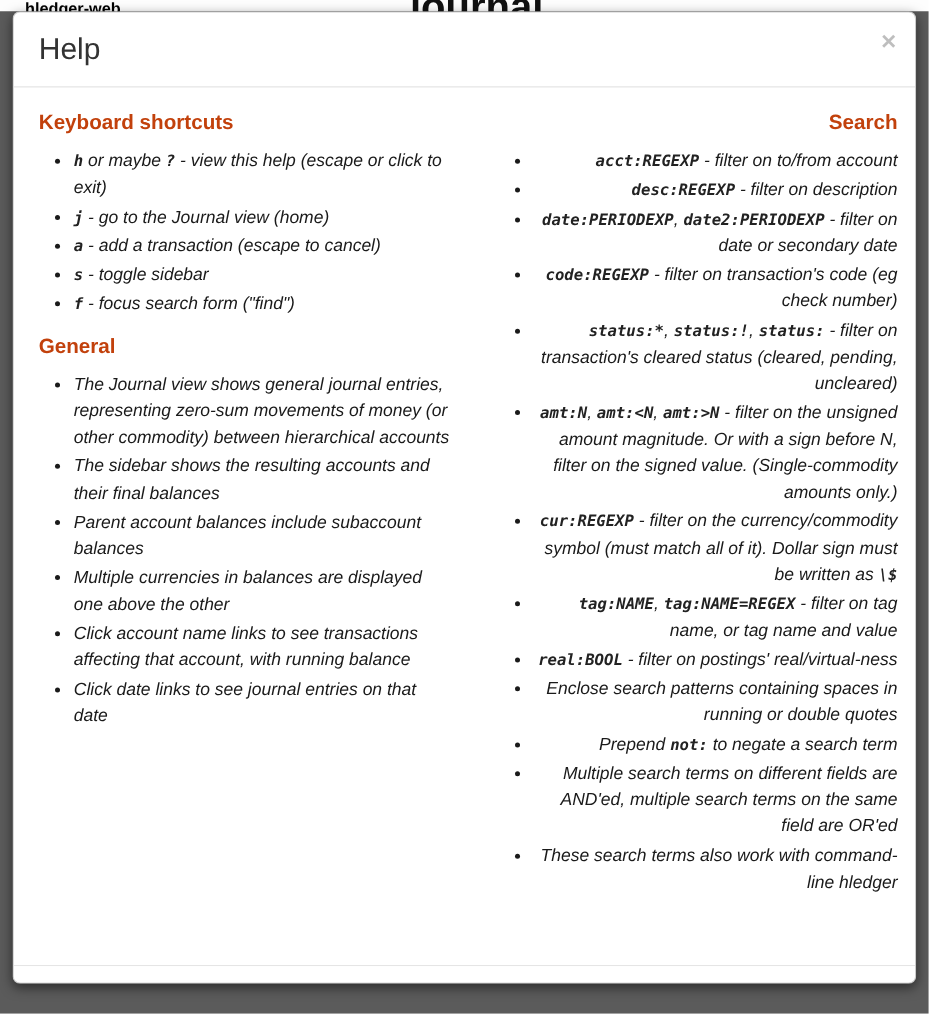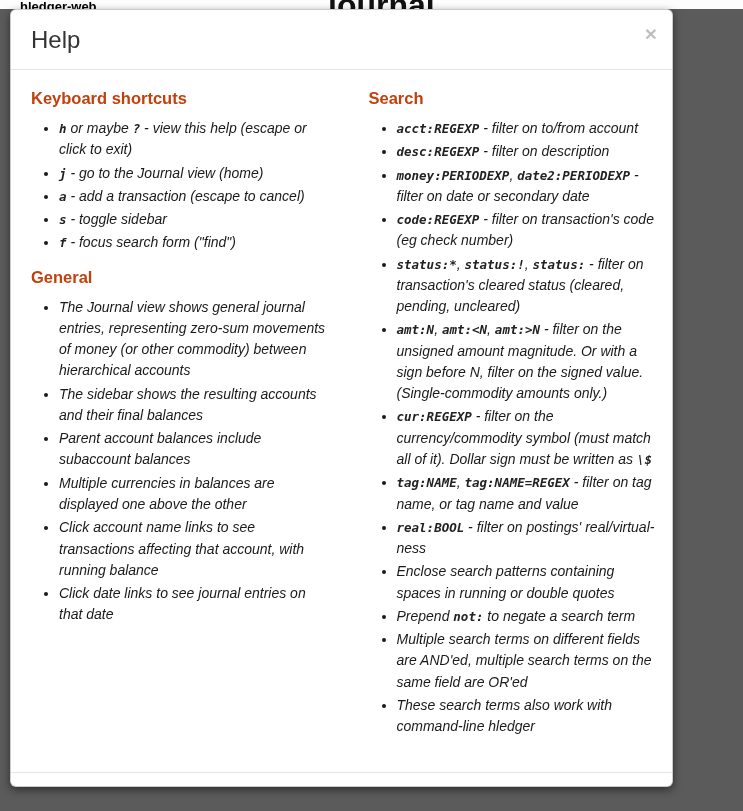--- a/index.html
+++ b/index.html
@@ -12,33 +12,33 @@
   .brand {
     position:absolute; left:20px; top:-1px; font-size:13px; font-weight:bold;
     color:#000000; text-decoration:none; cursor:pointer;
   }
   .bg-heading {
     position:absolute; left:328px; top:-13px; font-size:32px; font-weight:bold; color:#111;
     white-space:nowrap;
   }
   .backdrop { position:absolute; left:0; right:0; top:9px; bottom:0; background:rgba(0,0,0,0.64); }
   .modal {
-    position:absolute; left:10px; top:9px; width:663px; height:778px;
+    position:absolute; left:10px; top:9px; width:723px; height:778px;
     background:#fff; border:1px solid rgba(0,0,0,0.2); border-radius:6px;
     box-shadow:0 3px 9px rgba(0,0,0,0.5); overflow:hidden;
   }
   .modal-header { position:relative; height:60px; padding:15px 15px 14px 20px; border-bottom:1px solid #e5e5e5; }
   .modal-title { font-size:24px; font-weight:500; line-height:29px; color:#333; }
   .close-btn {
     position:absolute; right:15px; top:13px; background:none; border:none;
     font-size:21px; font-weight:bold; line-height:1; color:#000; opacity:0.25; cursor:pointer;
   }
   .modal-body { height:704px; overflow:hidden; display:flex; padding:19px 14px 10px 20px; }
   .col-left  { width:50%; padding-right:14px; }
-  .col-right { width:50%; padding-left:24px; }
+  .col-right { width:50%; padding-left:24px;text-align:right; }
   .section-heading { font-size:16.5px; font-weight:bold; color:#c2410c; margin:0 0 10px 0; }
   .section-heading.spaced { margin-top:14px; }
   ul.help-list { margin:0 0 9px 0; padding-left:28px; list-style:disc;font-style:italic; }
   ul.help-list li { font-size:14px; line-height:1.52; color:#1a1a1a; margin-bottom:2px; }
   code {
     font-family:"DejaVu Sans Mono","Liberation Mono",monospace;
     font-weight:bold; font-size:12.5px; color:#222;
   }
   .modal-footer {
     position:absolute; left:0; right:0; bottom:0; height:14px;
@@ -81,21 +81,21 @@
           <li><span>Click account name links to see transactions affecting that account, with running balance</span></li>
           <li><span>Click date links to see journal entries on that date</span></li>
         </ul>
     </div>
 
     <div class="col-right">
       <h4 class="section-heading">Search</h4>
       <ul class="help-list">
           <li><code>acct:REGEXP</code><span> - filter on to/from account</span></li>
           <li><code>desc:REGEXP</code><span> - filter on description</span></li>
-          <li><code>money:PERIODEXP</code><span>, </span><code>date2:PERIODEXP</code><span> - filter on date or secondary date</span></li>
+          <li><code>date:PERIODEXP</code><span>, </span><code>date2:PERIODEXP</code><span> - filter on date or secondary date</span></li>
           <li><code>code:REGEXP</code><span> - filter on transaction's code (eg check number)</span></li>
           <li><code>status:*</code><span>, </span><code>status:!</code><span>, </span><code>status:</code><span> - filter on transaction's cleared status (cleared, pending, uncleared)</span></li>
           <li><code>amt:N</code><span>, </span><code>amt:&lt;N</code><span>, </span><code>amt:&gt;N</code><span> - filter on the unsigned amount magnitude. Or with a sign before N, filter on the signed value. (Single-commodity amounts only.)</span></li>
           <li><code>cur:REGEXP</code><span> - filter on the currency/commodity symbol (must match all of it). Dollar sign must be written as </span><code>\$</code></li>
           <li><code>tag:NAME</code><span>, </span><code>tag:NAME=REGEX</code><span> - filter on tag name, or tag name and value</span></li>
           <li><code>real:BOOL</code><span> - filter on postings' real/virtual-ness</span></li>
           <li><span>Enclose search patterns containing spaces in running or double quotes</span></li>
           <li><span>Prepend </span><code>not:</code><span> to negate a search term</span></li>
           <li><span>Multiple search terms on different fields are AND'ed, multiple search terms on the same field are OR'ed</span></li>
           <li><span>These search terms also work with command-line hledger</span></li>

